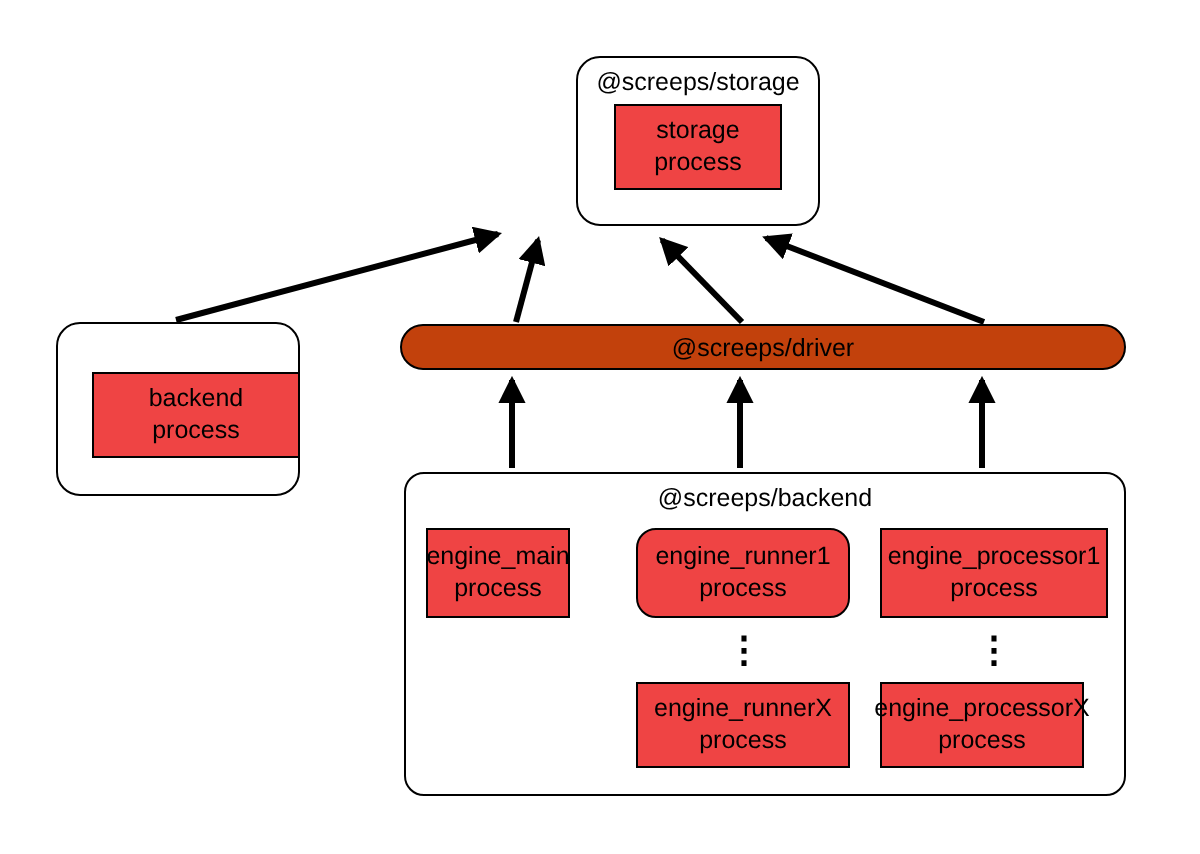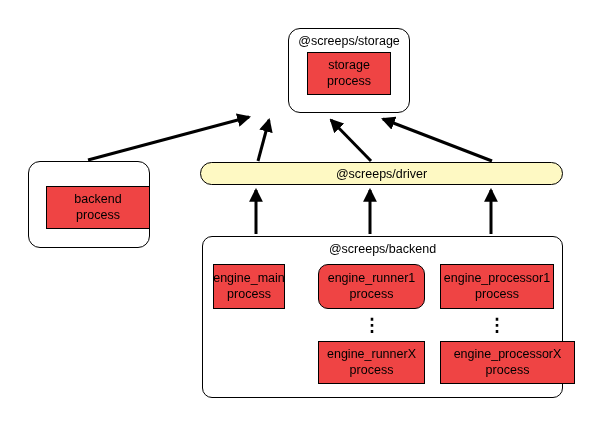--- a/index.html
+++ b/index.html
@@ -36,38 +36,38 @@
     justify-content: center;
     font-size: 12.5px;
     line-height: 1.22;
     text-align: center;
   }
   .proc span { display: block; white-space: nowrap; }
   .pill {
     position: absolute;
     left: 200px; top: 162px;
     width: 363px; height: 23px;
-    background: #fef9c3;
+    background: #c2410c;
     border: 1.6px solid #000000;
     border-radius: 12px;
     display: flex;
     align-items: center;
     justify-content: center;
     font-size: 12.5px;
   }
   .storage-box { left: 256px; top: 28px; width: 122px; height: 85px; margin-left: 32px; }
   .storage-proc { left: 18px; top: 23px; width: 84px; height: 43px; }
   .backend-box { left: 28px; top: 161px; width: 122px; height: 87px; }
   .backend-proc { left: 17px; top: 24px; width: 104px; height: 43px; }
   .engine-box { left: 202px; top: 236px; width: 361px; height: 162px; border-radius: 10px; }
   .engine-main       { left: 10px;  top: 27px;  width: 72px;  height: 45px; }
   .engine-runner1    { left: 115px; top: 27px;  width: 107px; height: 45px; border-radius: 10px; }
   .engine-processor1 { left: 237px; top: 27px;  width: 114px; height: 45px; }
   .engine-runnerX    { left: 115px; top: 104px; width: 107px; height: 43px; }
-  .engine-processorX { left: 237px; top: 104px; width: 135px; height: 43px; }
+  .engine-processorX { left: 237px; top: 104px; width: 102px; height: 43px; }
   .dots {
     position: absolute;
     top: 79px;
     transform: translateX(-50%);
     font-size: 18px;
     font-weight: bold;
     line-height: 1;
     letter-spacing: 0;
   }
   .dots-runner { left: 169px; }

